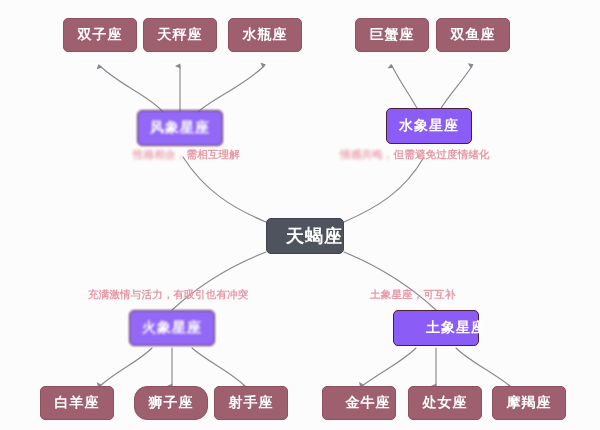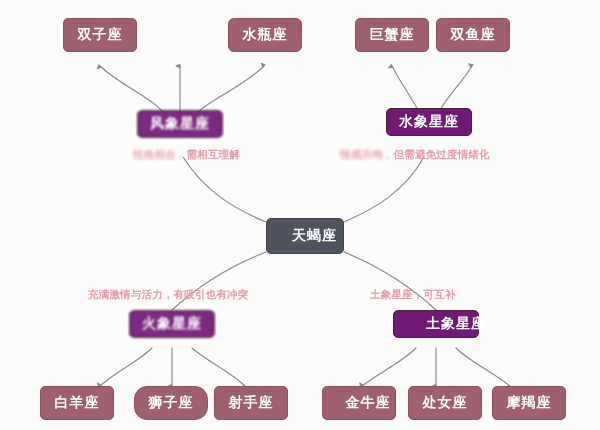--- a/index.html
+++ b/index.html
@@ -41,30 +41,30 @@
   }
   .sign-node {
     background: #9e5f6e;
     border: 1px solid #8d5160;
     font-size: 14px;
     width: 74px;
     height: 34px;
     align-items: center;
   }
   .group-node {
-    background: #701a75;
+    background: #8b5cf6;
     border: 1px solid #4b2131;
     font-size: 14px;
     width: 86px;
-    height: 28px;
+    height: 36px;
   }
   .center-node {
     background: #4f535e;
     border: 1px solid #414450;
-    font-size: 14px;
+    font-size: 18px;
     width: 78px;
     height: 36px;
     padding-left: 19px;
   }
   .blurred {
     filter: blur(1.15px);
     opacity: 0.92;
   }
   .caption {
     position: absolute;
@@ -124,21 +124,24 @@
 
       <path d="M416,348 C402,362 384,370 362,386" marker-end="url(#arrowDown)"></path>
       <path d="M436,348 L436,386" marker-end="url(#arrowDown)"></path>
       <path d="M456,348 C470,362 490,370 510,386" marker-end="url(#arrowDown)"></path>
     </g>
   </svg>
 
   <div class="node sign-node" style="left:63px; top:18px;">
     <span>双子座</span>
   </div>
-  <div class="node sign-node" style="left:228px; top:18px;border-radius:6px;">
+  <div class="node sign-node" style="left:143px; top:18px;">
+    <span>天秤座</span>
+  </div>
+  <div class="node sign-node" style="left:228px; top:18px;">
     <span>水瓶座</span>
   </div>
 
   <div class="node sign-node" style="left:436px; top:18px;">
     <span>双鱼座</span>
   </div>
   <div class="node sign-node" style="left:355px; top:18px;">
     <span>巨蟹座</span>
   </div>
 

